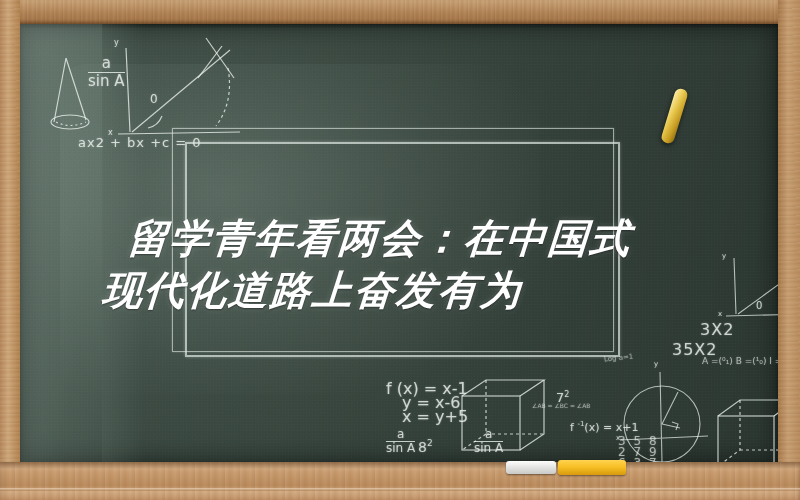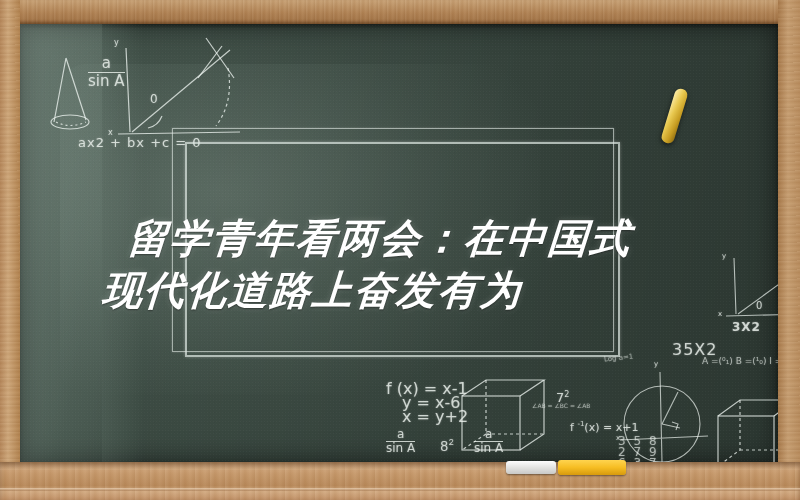--- a/index.html
+++ b/index.html
@@ -265,29 +265,29 @@
     <div class="chalk-text" style="left:94px; top:14px; font-size:8px;">y</div>
     <div class="chalk-text" style="left:88px; top:104px; font-size:8px;">x</div>
     <div class="chalk-text" style="left:130px; top:68px; font-size:12px;">0</div>
 
     <div class="chalk-frame-outer"></div>
     <div class="chalk-frame-inner"></div>
 
     <div class="chalk-text" style="left:366px; top:358px; font-size:16px; line-height:14px;">
       <div>f (x) = x-1</div>
       <div style="padding-left:16px;">y = x-6</div>
-      <div style="padding-left:16px;">x = y+2</div>
+      <div style="padding-left:16px;">x = y+5</div>
     </div>
     <div class="chalk-text" style="left:366px; top:404px; font-size:12px;">
       <span class="frac">
         <span class="num">a</span>
         <span class="den">sin A</span>
       </span>
     </div>
-    <div class="chalk-text" style="left:420px; top:414px; font-size:14px;font-family:Liberation Mono, monospace;"><span>8</span><sup style="font-size:9px;">2</sup></div>
+    <div class="chalk-text" style="left:398px; top:414px; font-size:14px;"><span>8</span><sup style="font-size:9px;">2</sup></div>
 
     <svg class="chalk-svg" style="left:438px; top:352px;" width="96" height="86">
       <g stroke="rgba(236,242,238,0.78)" stroke-width="1.2" fill="none">
         <rect x="4" y="20" width="58" height="54"></rect>
         <path d="M4 20 L28 4 L86 4 L62 20"></path>
         <path d="M86 4 L86 58 L62 74"></path>
         <path d="M28 4 L28 58 L4 74" stroke-dasharray="3 3"></path>
         <path d="M28 58 L86 58" stroke-dasharray="3 3"></path>
       </g>
     </svg>
@@ -313,21 +313,21 @@
         <path d="M18 62 L84 14"></path>
         <path d="M80 12 L74 60"></path>
         <path d="M70 18 q10 24 4 40" stroke-dasharray="3 3"></path>
       </g>
     </svg>
     <div class="chalk-text" style="left:702px; top:228px; font-size:7px;">y</div>
     <div class="chalk-text" style="left:698px; top:286px; font-size:7px;">x</div>
     <div class="chalk-text" style="left:736px; top:276px; font-size:10px;">0</div>
 
     <div class="chalk-text" style="left:652px; top:316px; font-size:16px; letter-spacing:1px;">35X2</div>
-    <div class="chalk-text" style="left:712px; top:296px; font-size:12px; letter-spacing:1px;font-weight:bold;">3X2</div>
+    <div class="chalk-text" style="left:680px; top:296px; font-size:16px; letter-spacing:1px;">3X2</div>
     <div class="chalk-text" style="left:682px; top:332px; font-size:9px; opacity:0.82;">A =(⁰₁) B =(¹₀) I =(¹₀)</div>
 
     <svg class="chalk-svg" style="left:596px; top:338px;" width="96" height="110">
       <g stroke="rgba(236,242,238,0.70)" stroke-width="1.1" fill="none">
         <circle cx="46" cy="62" r="38"></circle>
         <path d="M44 10 L46 100 M4 78 L92 74"></path>
         <path d="M46 62 L62 30"></path>
         <path d="M46 62 L64 66"></path>
         <path d="M56 60 l6 2 -2 6"></path>
       </g>

